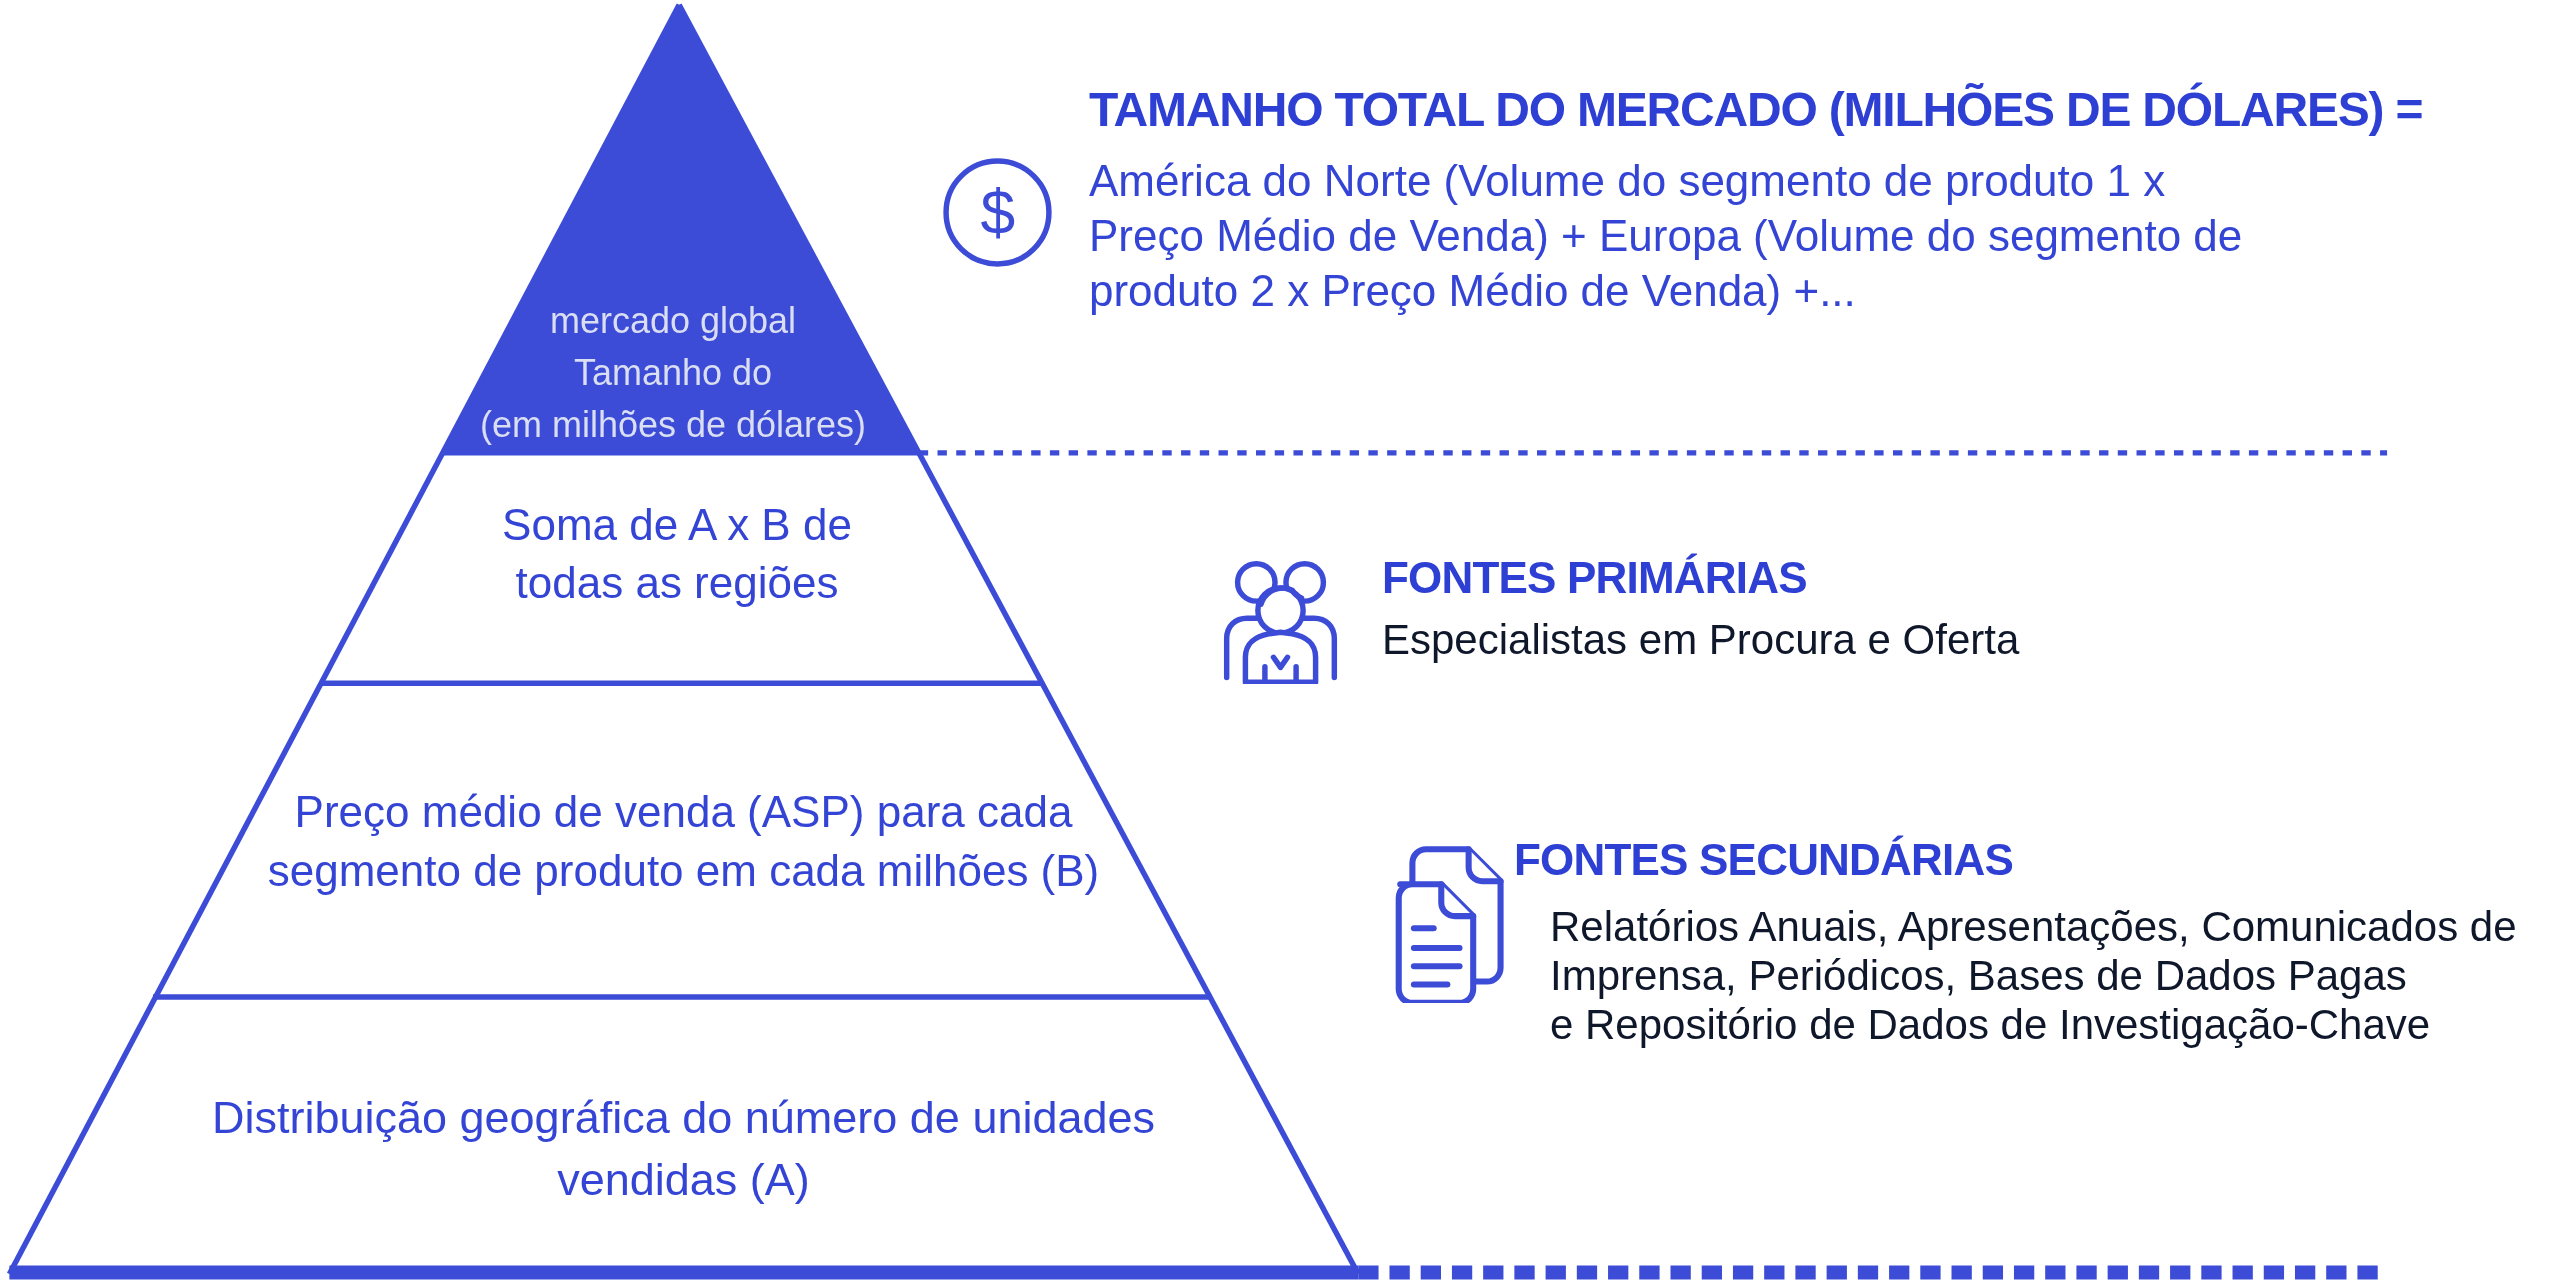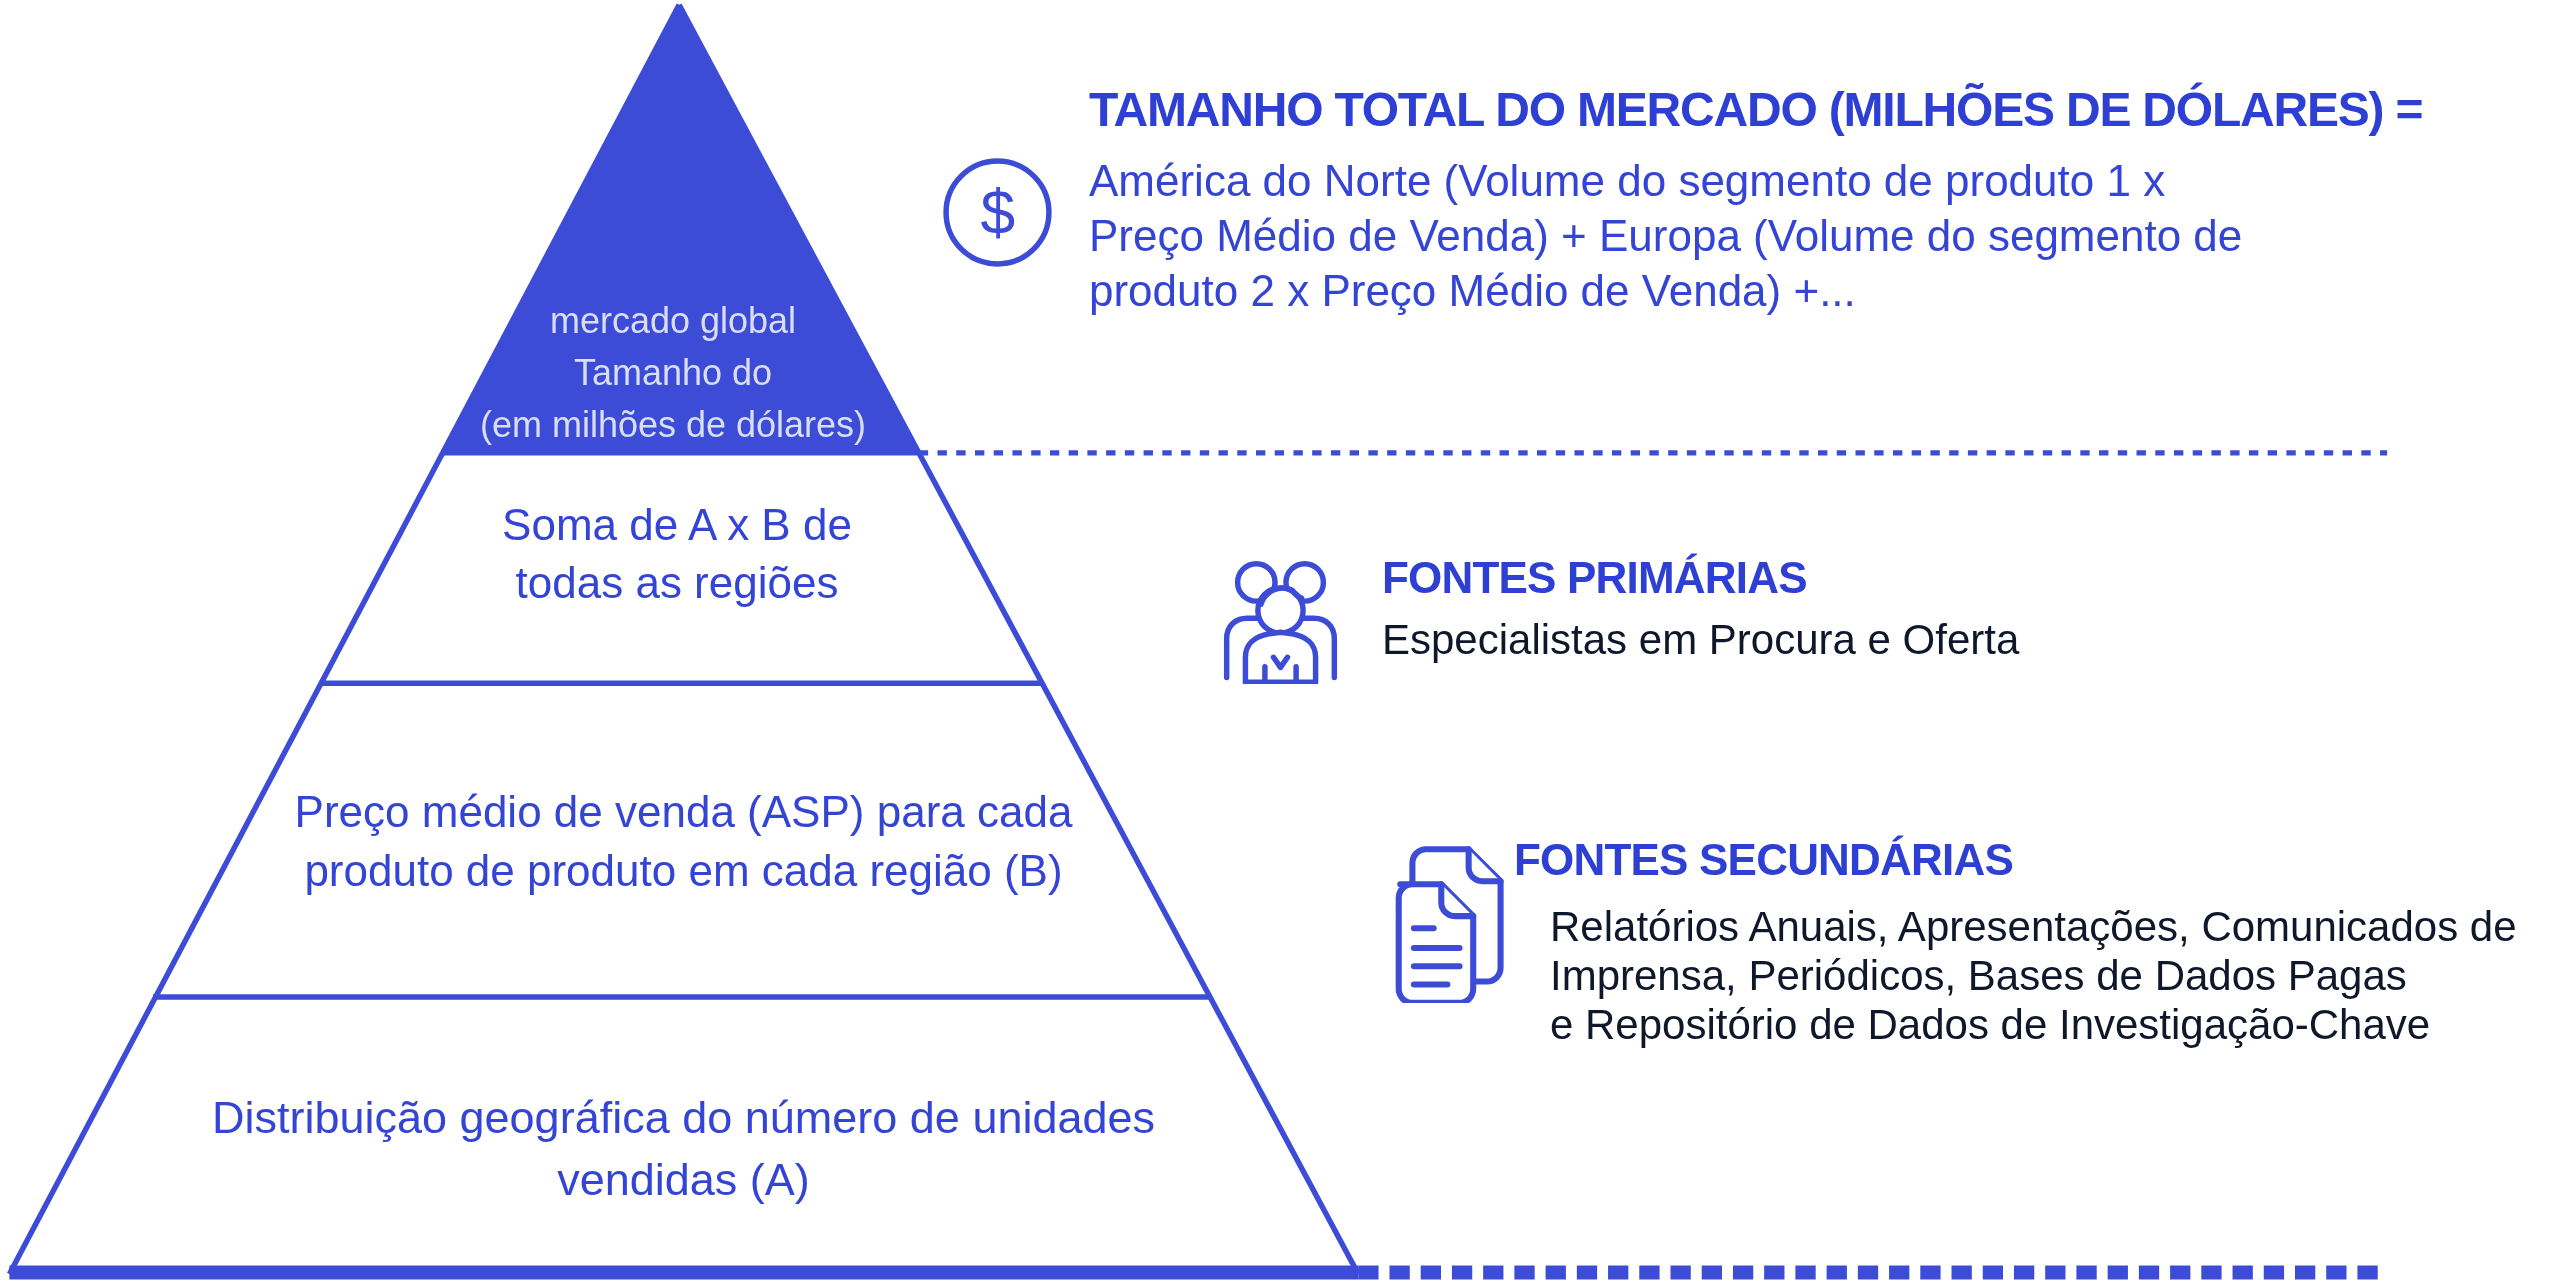--- a/index.html
+++ b/index.html
@@ -50,21 +50,21 @@
     <div class="nowrap">(em milhões de dólares)</div>
   </div>
 
   <div class="abs pyr-txt t2" style="left:443px;top:496px;width:468px;">
     <div class="nowrap">Soma de A x B de</div>
     <div class="nowrap">todas as regiões</div>
   </div>
 
   <div class="abs pyr-txt t3" style="left:137px;top:767px;width:1093px;">
     <div class="nowrap">Preço médio de venda (ASP) para cada</div>
-    <div class="nowrap">produto de produto em cada região (B)</div>
+    <div class="nowrap">segmento de produto em cada milhões (B)</div>
   </div>
 
   <div class="abs pyr-txt t4" style="left:137px;top:1087px;width:1093px;">
     <div class="nowrap">Distribuição geográfica do número de unidades</div>
     <div class="nowrap">vendidas (A)</div>
   </div>
 
   <div class="abs" style="left:941px;top:156px;">
     <svg width="113" height="113" viewBox="0 0 145 145">
       <circle cx="72.5" cy="72.5" r="66" fill="none" stroke="#3d4cd7" stroke-width="7"></circle>

